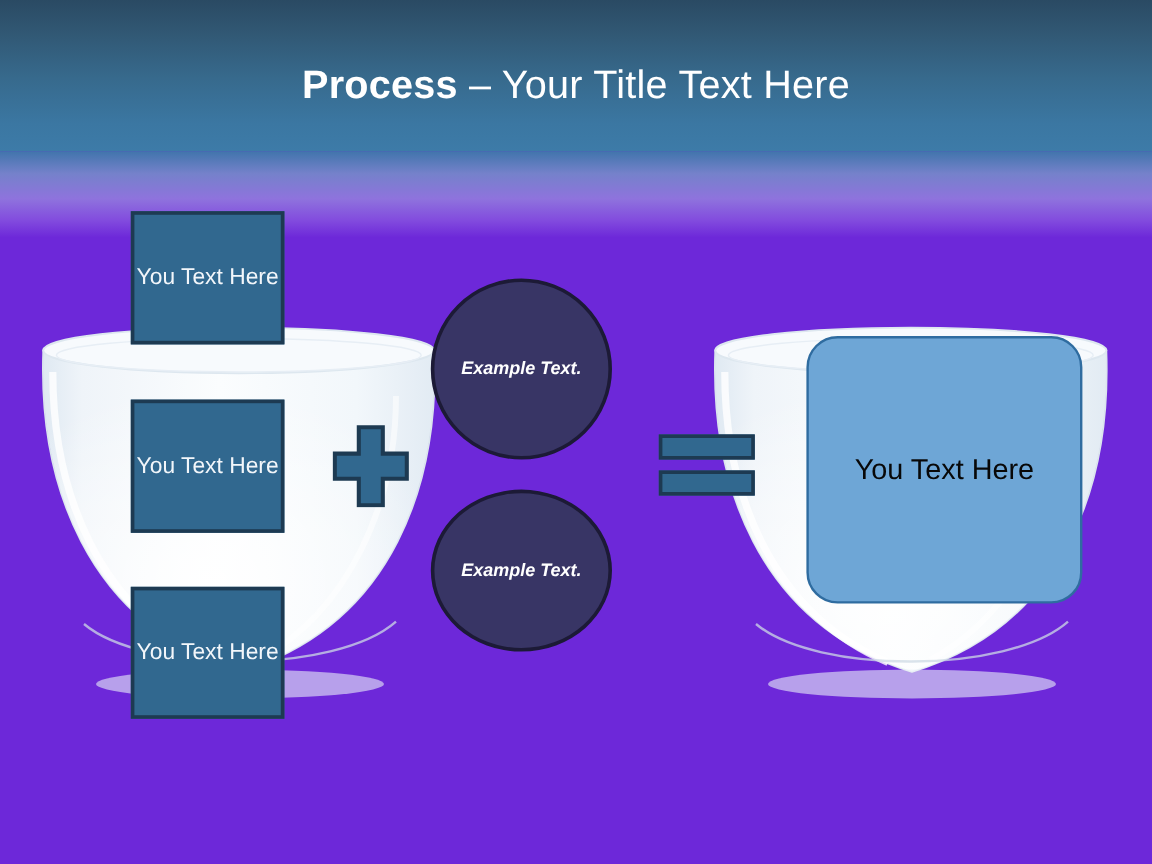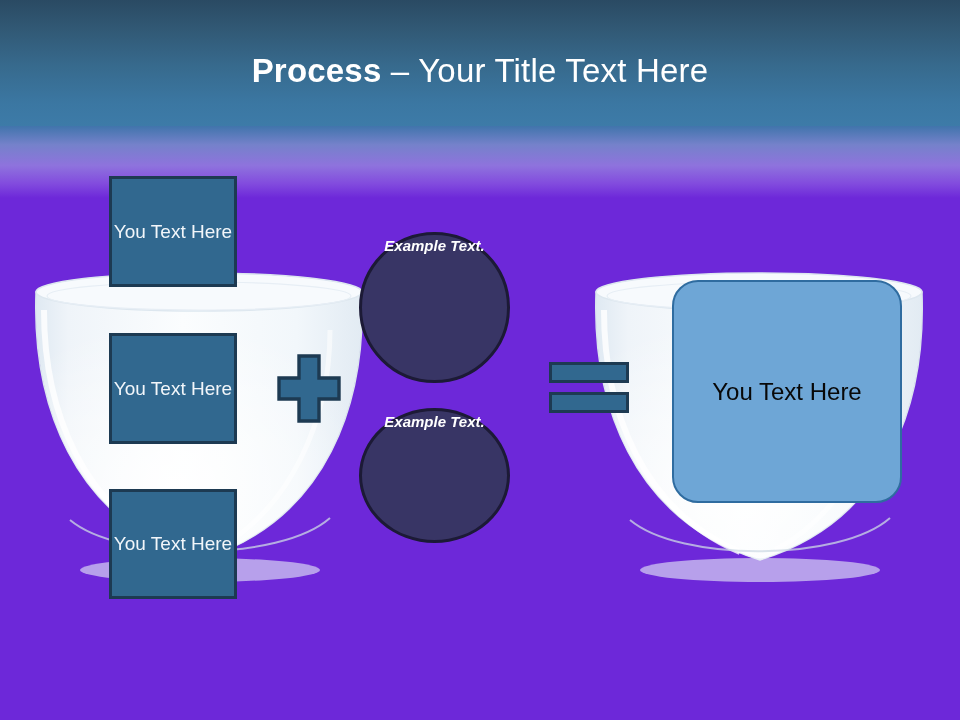--- a/index.html
+++ b/index.html
@@ -94,20 +94,21 @@
     border-radius: 50%;
     background: #383565;
     border: 3px solid #1c1a36;
     color: #ffffff;
     font-size: 15px;
     line-height: 22px;
     font-weight: bold;
     font-style: italic;
     text-align: center;
     display: flex;
+    align-items: center;
     justify-content: center;
   }
   .circle-1 { left: 359px; top: 232px; width: 151px; height: 151px; }
   .circle-2 { left: 359px; top: 408px; width: 151px; height: 135px; }
 
   
   .eq-wrap {
     position: absolute;
     left: 549px; top: 362px;
     width: 80px; height: 51px;

